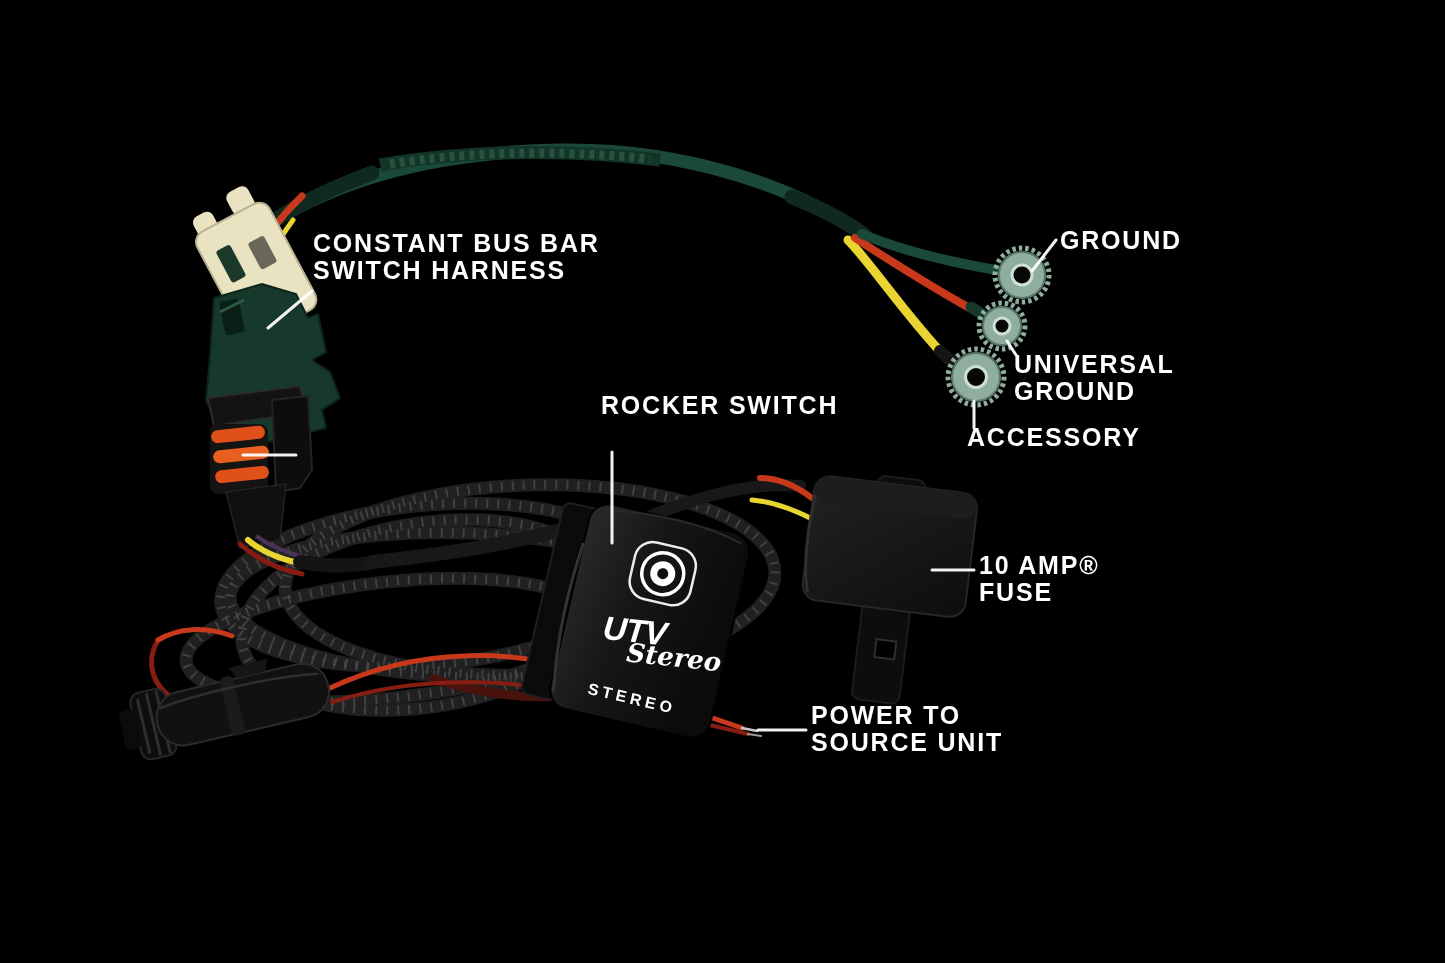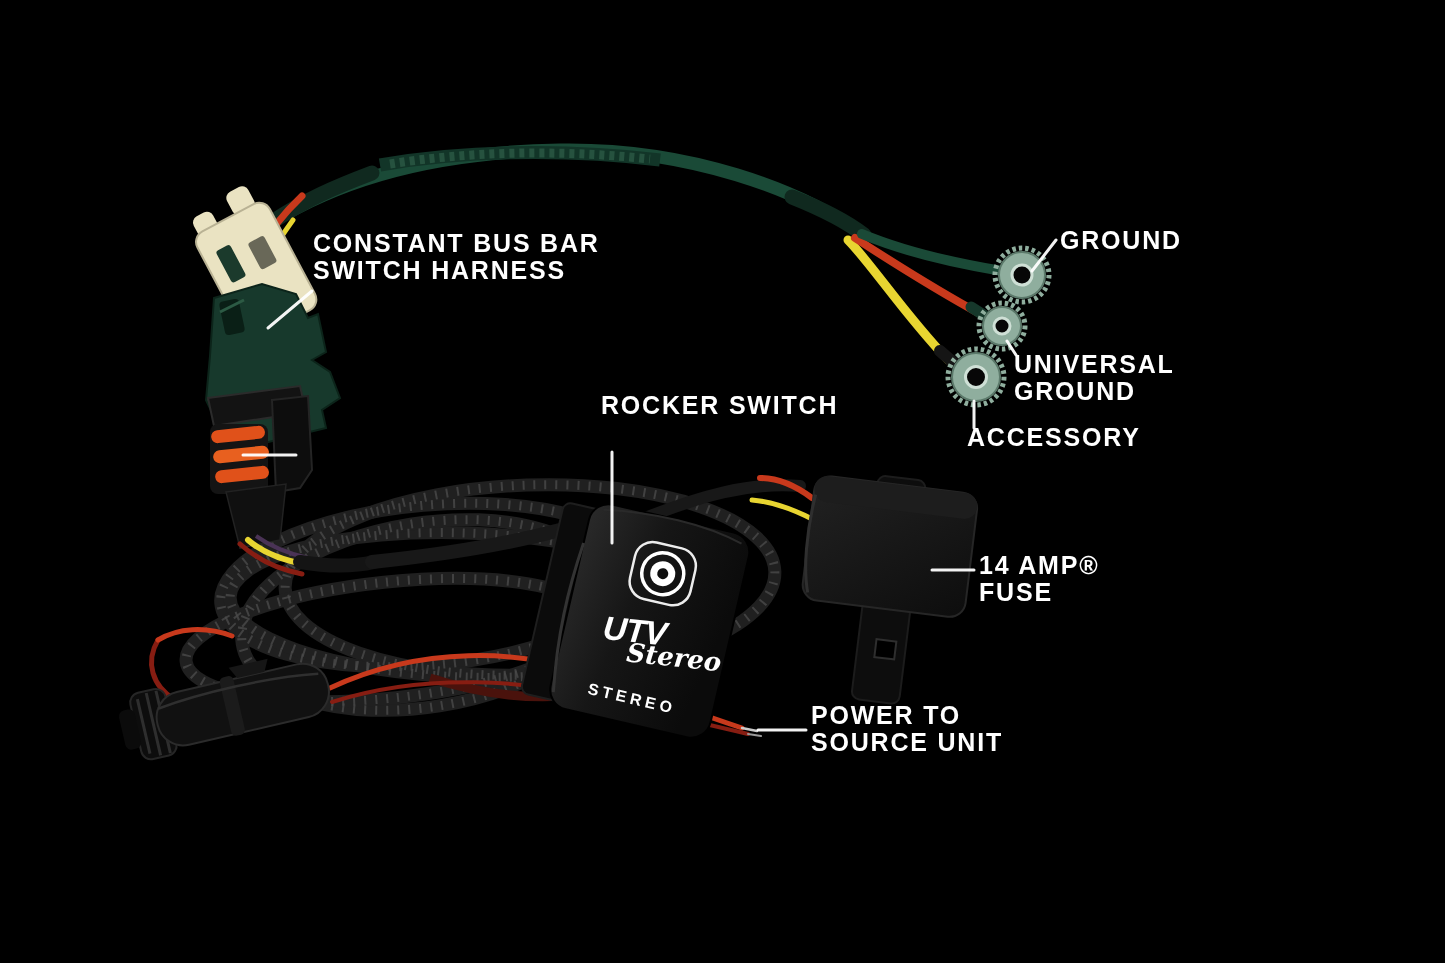--- a/index.html
+++ b/index.html
@@ -208,21 +208,21 @@
   <div class="label" style="left:967px;top:424px;">
     <div>ACCESSORY</div>
   </div>
 
   <div class="label" style="left:601px;top:392px;">
     <div>ROCKER SWITCH</div>
   </div>
 
 
   <div class="label" style="left:979px;top:552px;">
-    <div>14 AMP®</div>
+    <div>10 AMP®</div>
     <div>FUSE</div>
   </div>
 
   <div class="label" style="left:811px;top:702px;">
     <div>POWER TO</div>
     <div>SOURCE UNIT</div>
   </div>
 
 </div>
 

